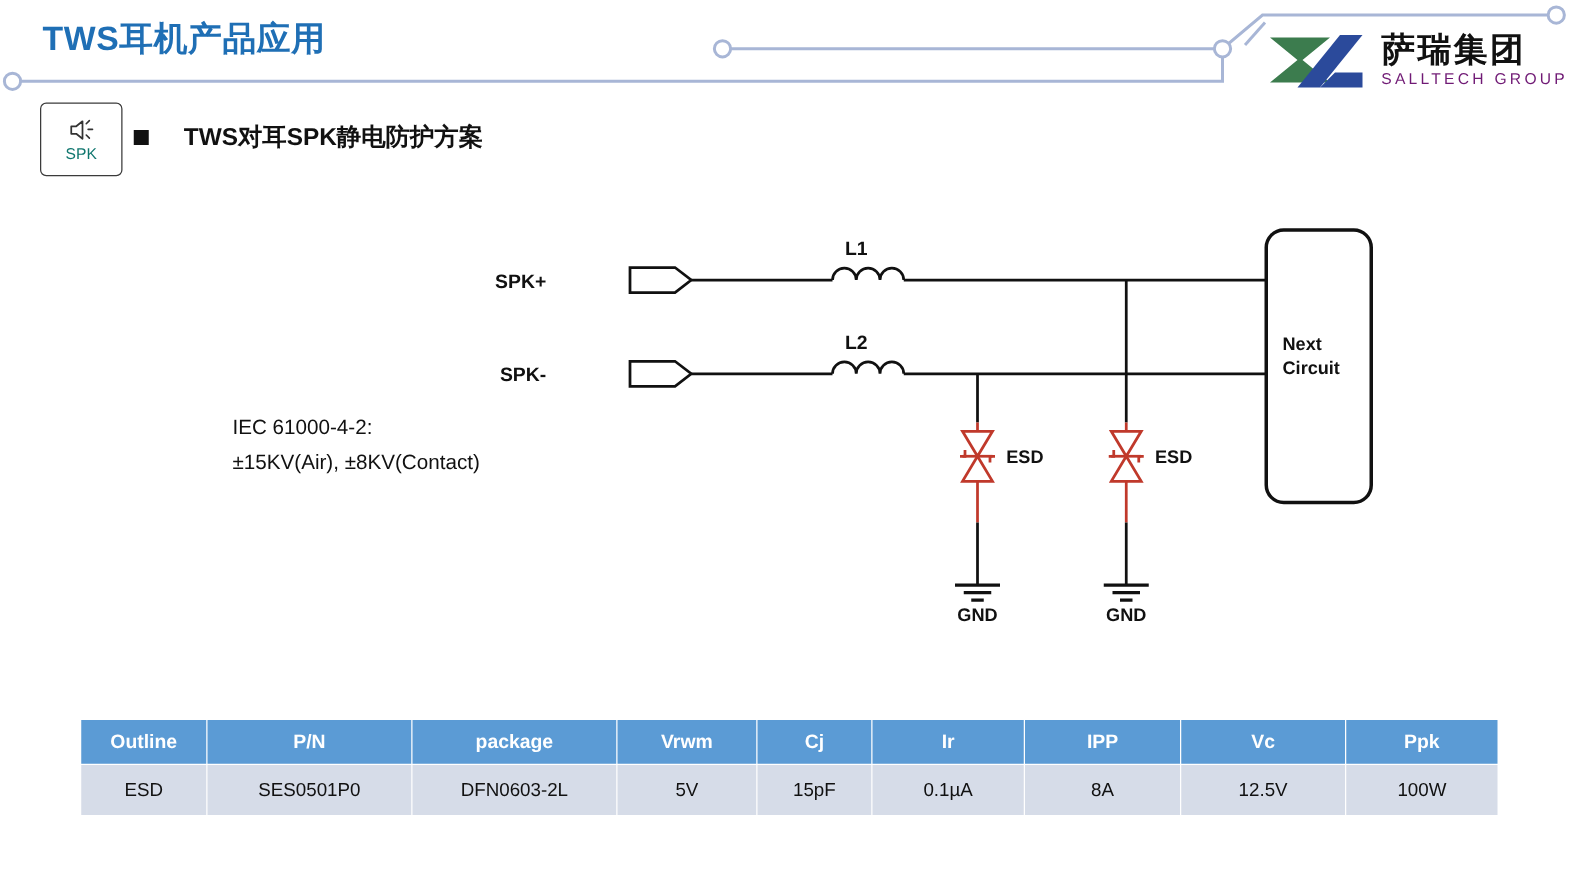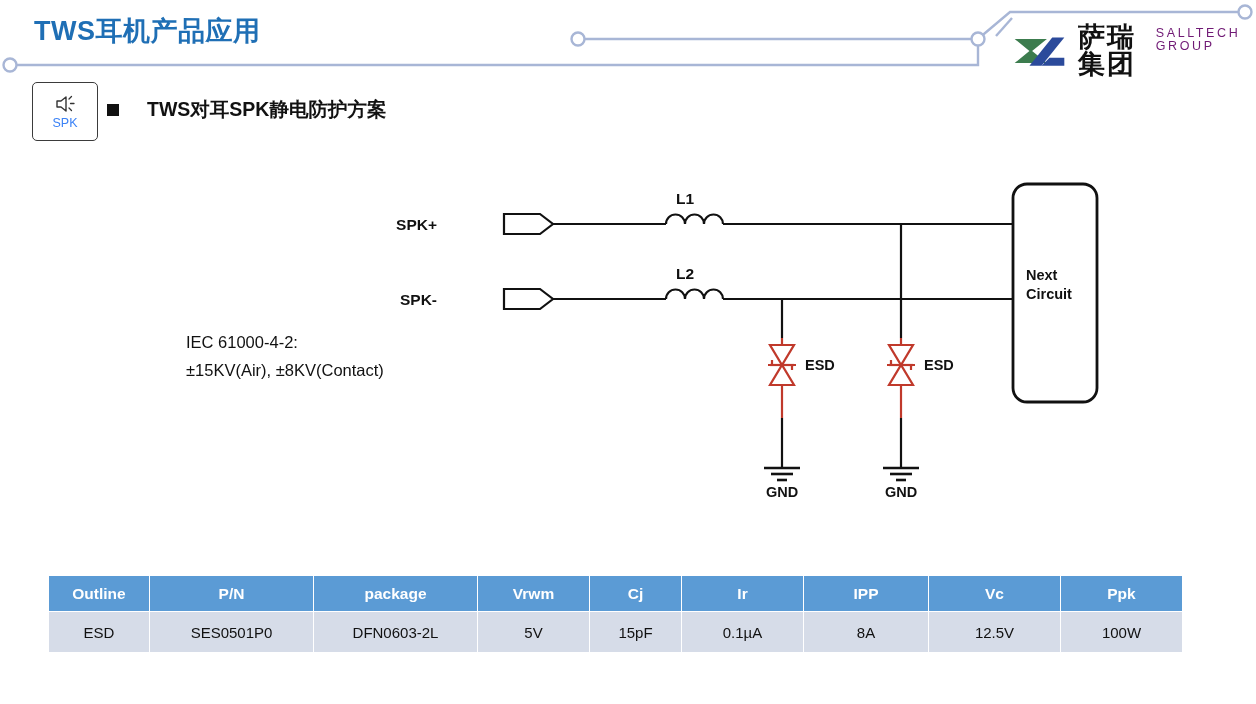--- a/index.html
+++ b/index.html
@@ -36,21 +36,21 @@
   
   #brand-logo {
     position: absolute;
     left: 1012px;
     top: 24px;
     display: flex;
     align-items: center;
     gap: 11px;
   }
   #brand-logo .logo-mark { display:block; }
-  .brand-text { display: flex; flex-direction: row; line-height: 1; }
+  .brand-text { display: flex; flex-direction: column; line-height: 1; }
   .brand-cn {
     font-size: 27px;
     font-weight: bold;
     color: #111111;
     letter-spacing: 2px;
     font-family: "Liberation Sans", sans-serif;
   }
   .brand-en {
     font-size: 12.5px;
     color: #701a75;
@@ -70,21 +70,21 @@
     border-radius: 5px;
     background: #ffffff;
     display: flex;
     flex-direction: column;
     align-items: center;
     justify-content: center;
     gap: 2px;
   }
   #spk-badge .badge-label {
     font-size: 12.5px;
-    color: #3b82f6;
+    color: #0f766e;
   }
   #section-heading {
     position: absolute;
     left: 107px;
     top: 96px;
     display: flex;
     align-items: center;
     gap: 28px;
   }
   #section-heading .bullet-square {
@@ -119,21 +119,21 @@
     font-size: 16.5px;
     color: #111111;
     line-height: 28px;
     white-space: nowrap;
     margin-left: 16px;
   }
 
   
   #spec-table {
     position: absolute;
-    left: 48px;
+    left: 64px;
     top: 575px;
     width: 1135px;
     border-collapse: separate;
     border-spacing: 1.5px 1.5px;
     table-layout: fixed;
   }
   #spec-table th {
     background: #5B9BD5;
     color: #ffffff;
     font-size: 15.5px;

